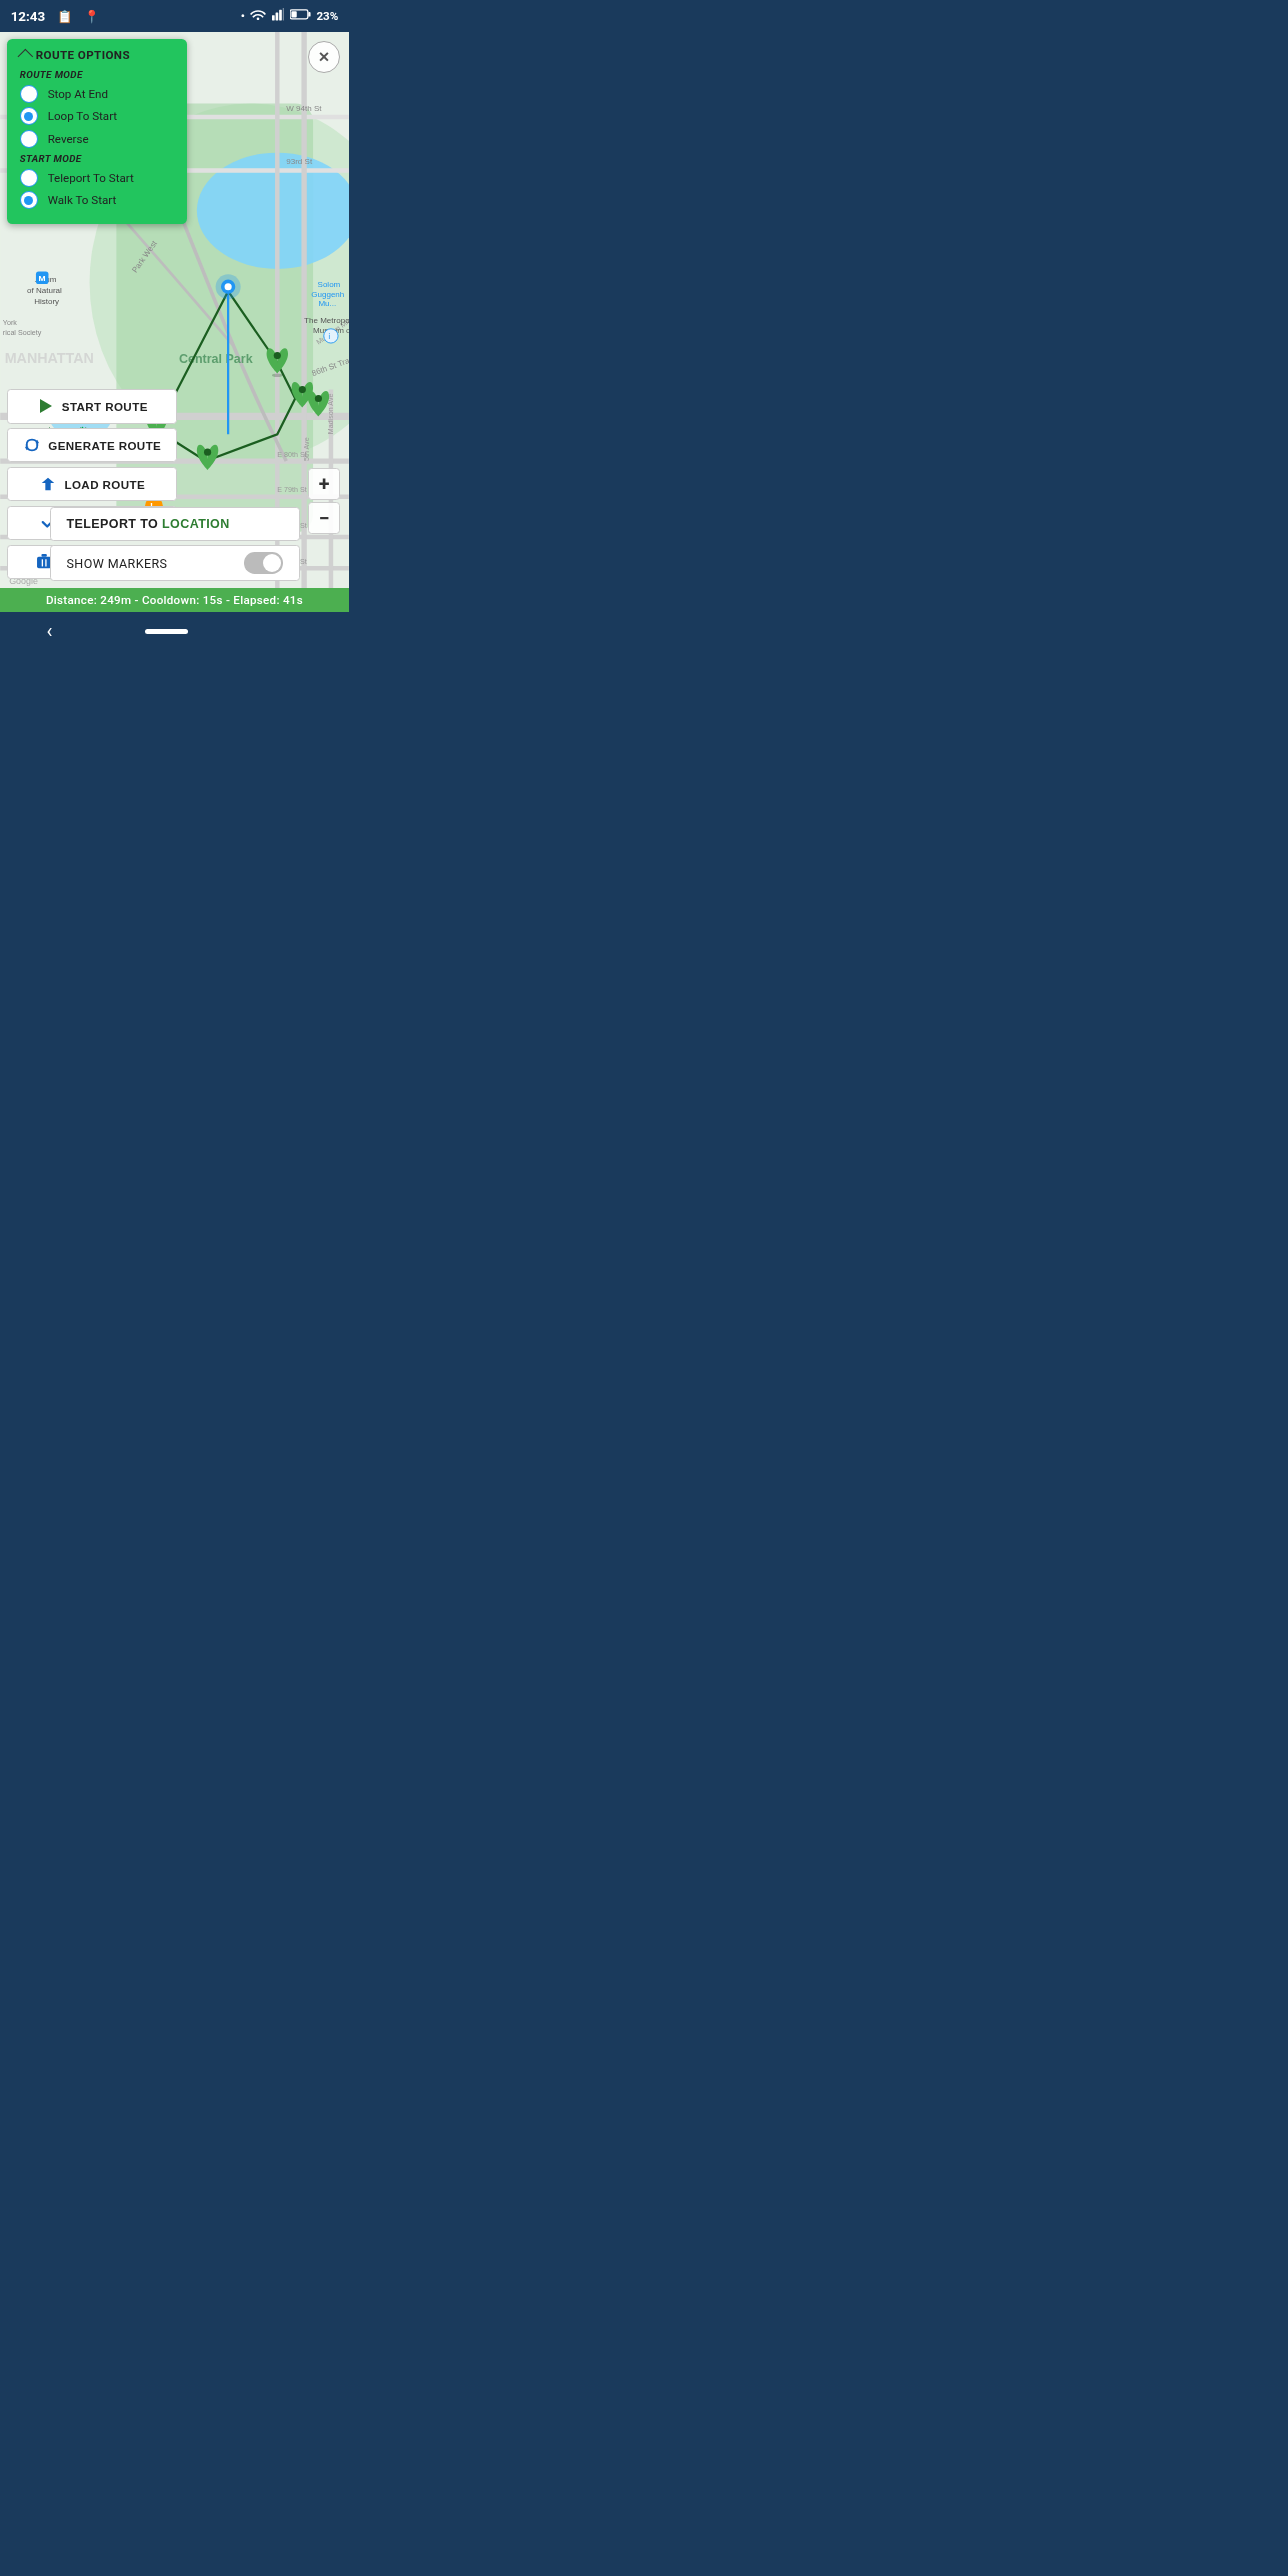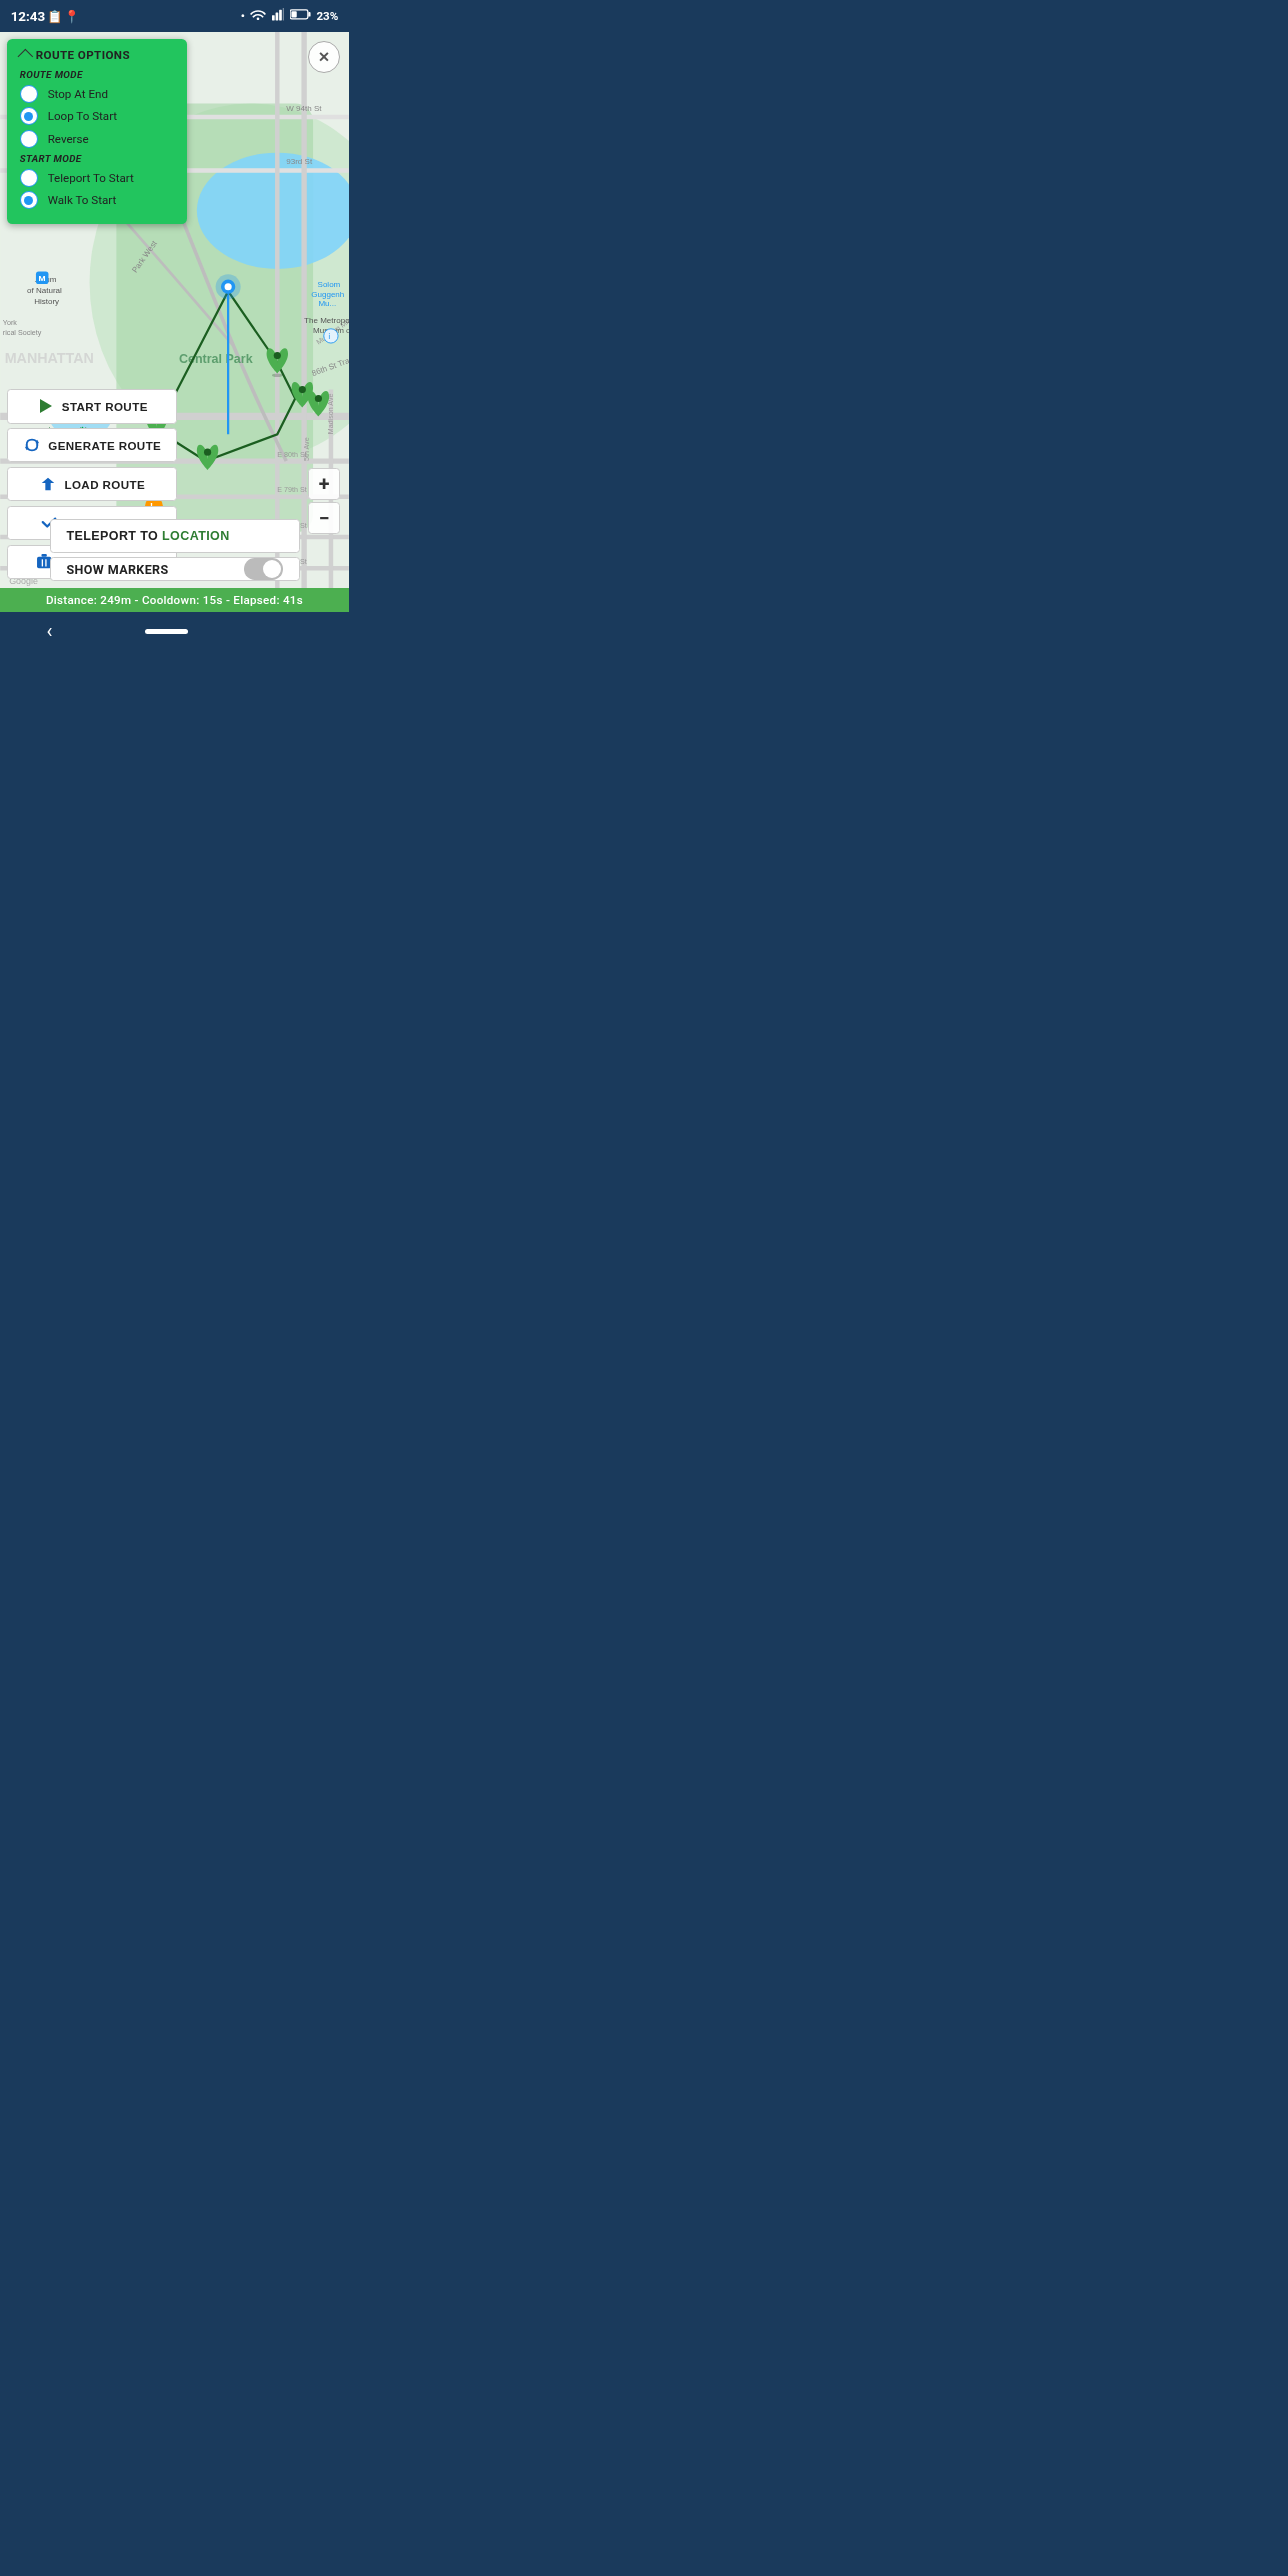--- a/index.html
+++ b/index.html
@@ -17,21 +17,21 @@
       background: #1a3a5c;
       height: 32px;
       display: flex;
       align-items: center;
       justify-content: space-between;
       padding: 0 10.7px;
       color: white;
       font-size: 13.4px;
       font-weight: bold;
     }
-    .status-left { display: flex; align-items: flex-end; gap: 2px; }
+    .status-left { display: flex; align-items: flex-end; gap: 12px; }
     .status-right { display: flex; align-items: center; gap: 5.4px; font-size: 11.6px; }
 
     
     .map-container {
       position: relative;
       width: 349px;
       height: 556px;
       overflow: hidden;
       background: #e8f5e1;
     }
@@ -206,23 +206,23 @@
       letter-spacing: 0.4px;
     }
     .teleport-btn .location-text {
       color: #2e7d32;
     }
 
     .show-markers-row {
       background: white;
       border: 0.9px solid #ccc;
       border-radius: 3.6px;
-      padding: 0 16px;
+      padding: 6px 16px;
       font-size: 12.5px;
-      font-weight: bold;
+      font-weight: normal;
       color: #222;
       cursor: pointer;
       width: 100%;
       display: flex;
       align-items: center;
       justify-content: space-between;
       letter-spacing: 0.4px;
     }
 
     

